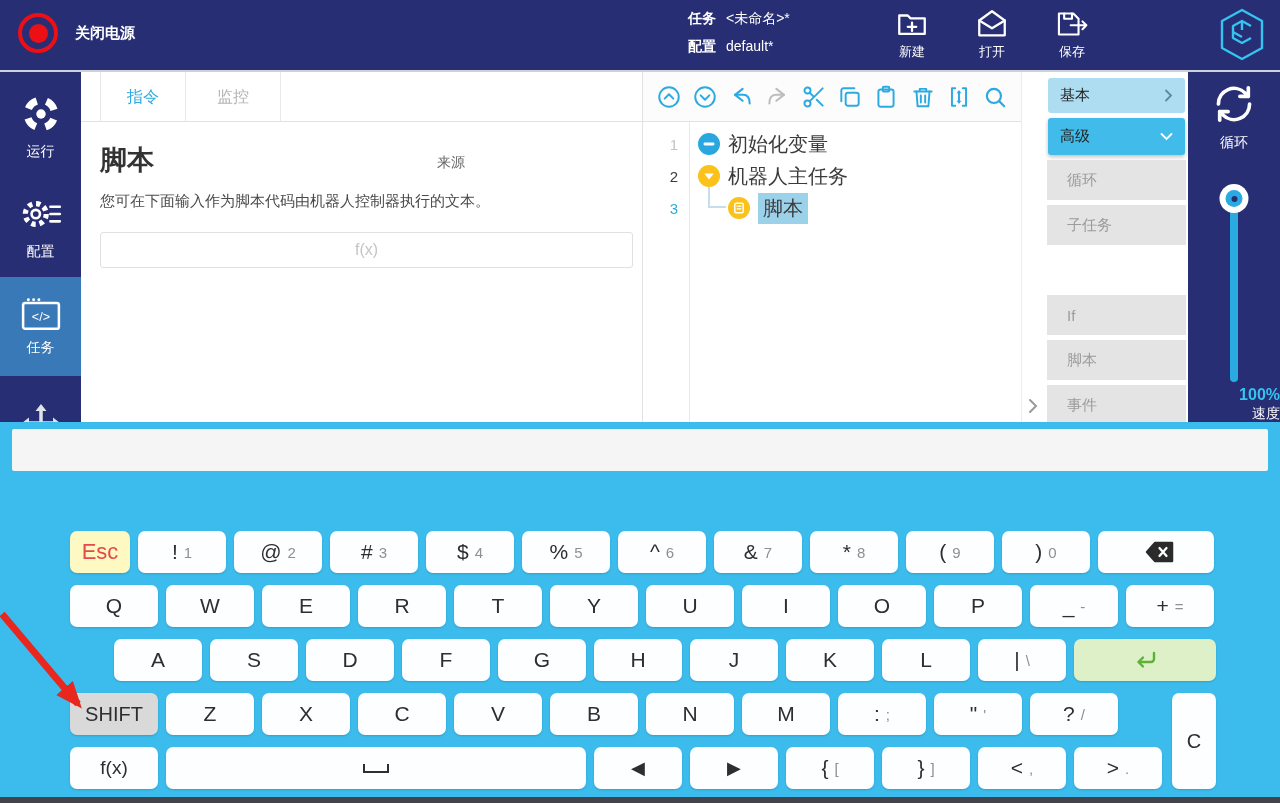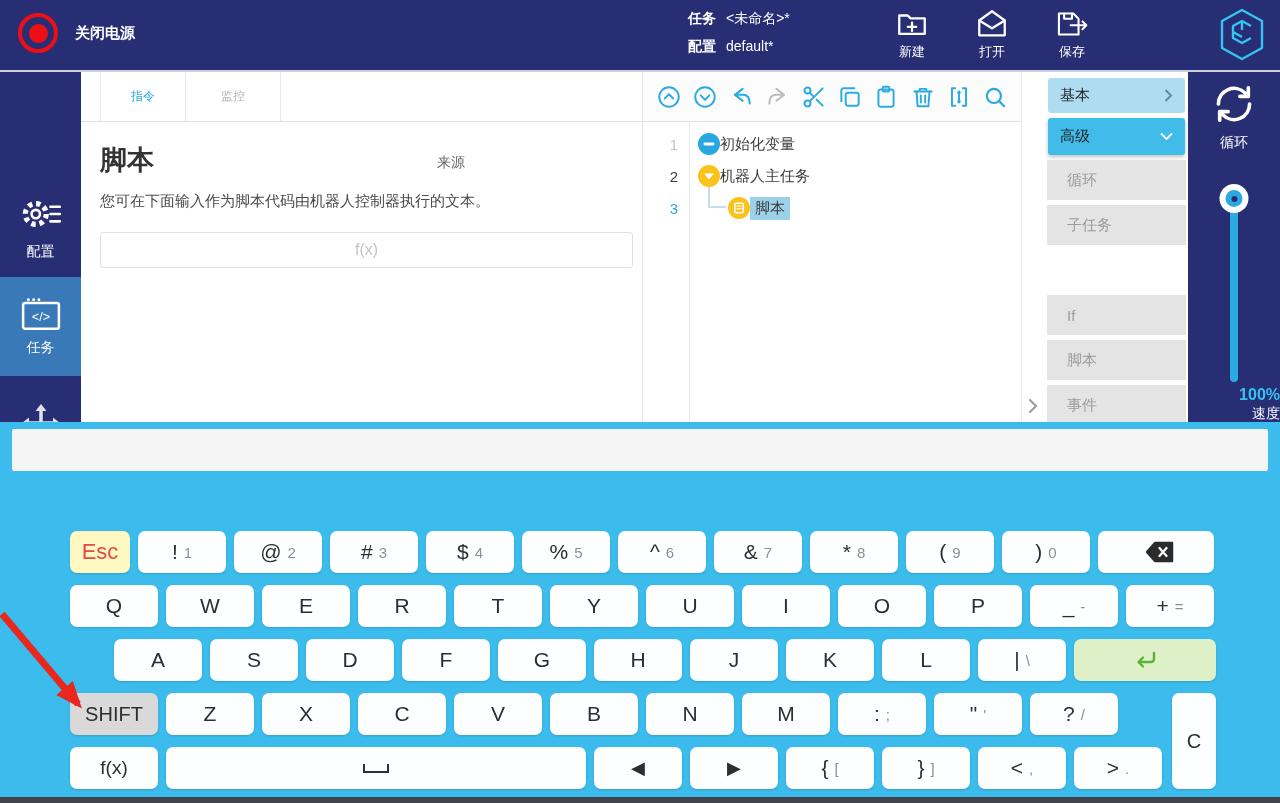--- a/index.html
+++ b/index.html
@@ -24,41 +24,41 @@
   
   .workspace{position:absolute;left:0;top:72px;width:1280px;height:350px;background:#fff;overflow:hidden}
 
   .sidebar{position:absolute;left:0;top:0;width:81px;height:350px;background:#272e74;color:#fff}
   .side-item{position:absolute;left:0;width:81px;display:flex;flex-direction:column;align-items:center;justify-content:center;gap:8px}
   .side-item .slabel{font-size:14px}
   .side-item.active{background:#3a79b8}
 
   .main-panel{position:absolute;left:81px;top:0;width:562px;height:350px;border-right:1px solid #e2e2e2;background:#fff}
   .tabbar{height:50px;border-bottom:1px solid #e2e2e2;display:flex;padding-left:19px}
-  .tab{width:85px;text-align:center;line-height:49px;font-size:12px;border-left:1px solid #e8e8e8}
+  .tab{width:85px;text-align:center;line-height:49px;font-size:16px;border-left:1px solid #e8e8e8}
   .tab:last-child{border-right:1px solid #e8e8e8;width:96px}
   .tab.active{color:#2baae2}
   .tab.inactive{color:#b3b3b3}
   .panel-title{position:absolute;left:19px;top:70px;font-size:27px;font-weight:bold;color:#333}
   .source-label{position:absolute;left:356px;top:82px;font-size:14px;color:#666}
   .source-select{position:absolute;left:389px;top:70px;width:163px;height:38px;border:1px solid #ddd;border-radius:2px;background:#fff;display:flex;align-items:center;padding:0 12px;font-size:15px;color:#333;justify-content:space-between;cursor:pointer}
   .panel-desc{position:absolute;left:19px;top:120px;font-size:15px;color:#4a4a4a}
   .fx-input{position:absolute;left:19px;top:160px;width:533px;height:36px;border:1px solid #e0e0e0;border-radius:3px;text-align:center;font-size:16px;color:#333;background:#fff;outline:none}
   .fx-input::placeholder{color:#c4c4c4}
 
   .tree-panel{position:absolute;left:643px;top:0;width:378px;height:350px;background:#fff}
   .tree-toolbar{height:50px;border-bottom:1px solid #e2e2e2;background:#fcfcfc;display:flex;align-items:center;justify-content:space-between;padding:0 13px}
   .tree-toolbar svg{width:26px;height:26px;cursor:pointer}
   .tree-body{position:relative;height:300px}
   .tree-gutter{position:absolute;left:0;top:0;bottom:0;width:47px;border-right:1px solid #eaeaea}
   .tree-row{position:absolute;left:0;width:100%;height:32px;display:flex;align-items:center;cursor:pointer}
   .tree-num{width:47px;text-align:right;padding-right:12px;font-size:15px;flex:none}
   .node-icon{flex:none;margin-left:8px}
   .node-icon.child{margin-left:38px}
-  .tree-label{margin-left:0;font-size:15px;color:#3b3b3b}
+  .tree-label{margin-left:8px;font-size:20px;color:#3b3b3b}
   .tree-label.selected{background:#9cd1ea;padding:2px 5px}
   .tree-connector{position:absolute;left:65px;top:60px;width:18px;height:26px;border-left:2px solid #c6dded;border-bottom:2px solid #c6dded}
 
   .splitter{position:absolute;left:1021px;top:0;width:24px;height:350px;background:#fff;border-left:1px solid #ececec}
   .splitter svg{position:absolute;left:5px;top:326px;cursor:pointer}
 
   .cmd-panel{position:absolute;left:1045px;top:0;width:143px;height:350px;background:#fff;overflow:hidden}
   .cmd-group{position:absolute;left:3px;right:3px;height:35px;border-radius:3px;display:flex;align-items:center;justify-content:space-between;padding:0 12px;font-size:15px;color:#1f1f1f;cursor:pointer}
   .cmd-group.basic{top:6px;background:#aedcf1}
   .cmd-group.advanced{top:46px;height:37px;background:#41bbea;box-shadow:0 2px 4px rgba(0,0,0,.25)}
@@ -149,20 +149,27 @@
           <path d="M24 4 L44 15 V42 L24 53 L4 42 V15 Z"></path>
           <path d="M33 20 L24 15 L15 20 V32 L24 37 L33 32"></path>
           <path d="M24 15 V24 M15 26 L24 31"></path>
         </svg>
     </div>
   </header>
 
   <div class="workspace">
 
     <nav class="sidebar">
+      <div class="side-item" style="top:10px;height:90px">
+        <svg width="42" height="42" viewBox="0 0 40 40">
+            <circle cx="20" cy="20" r="13" fill="none" stroke="#fff" stroke-width="7" stroke-dasharray="11 9.4" transform="rotate(22 20 20)"></circle>
+            <circle cx="20" cy="20" r="4.5" fill="#fff"></circle>
+          </svg>
+        <span class="slabel">运行</span>
+      </div>
       <div class="side-item" style="top:110px;height:90px">
         <svg width="46" height="42" viewBox="0 0 44 40">
             <circle cx="17" cy="20" r="10" fill="none" stroke="#fff" stroke-width="5" stroke-dasharray="4.2 3.65"></circle>
             <circle cx="17" cy="20" r="4" fill="none" stroke="#fff" stroke-width="2.5"></circle>
             <path d="M31 13 h9 M31 20 h9 M31 27 h9" stroke="#fff" stroke-width="2.5" stroke-linecap="round"></path>
           </svg>
         <span class="slabel">配置</span>
       </div>
       <div class="side-item active" style="top:205px;height:99px">
         <svg width="40" height="34" viewBox="0 0 38 32">

